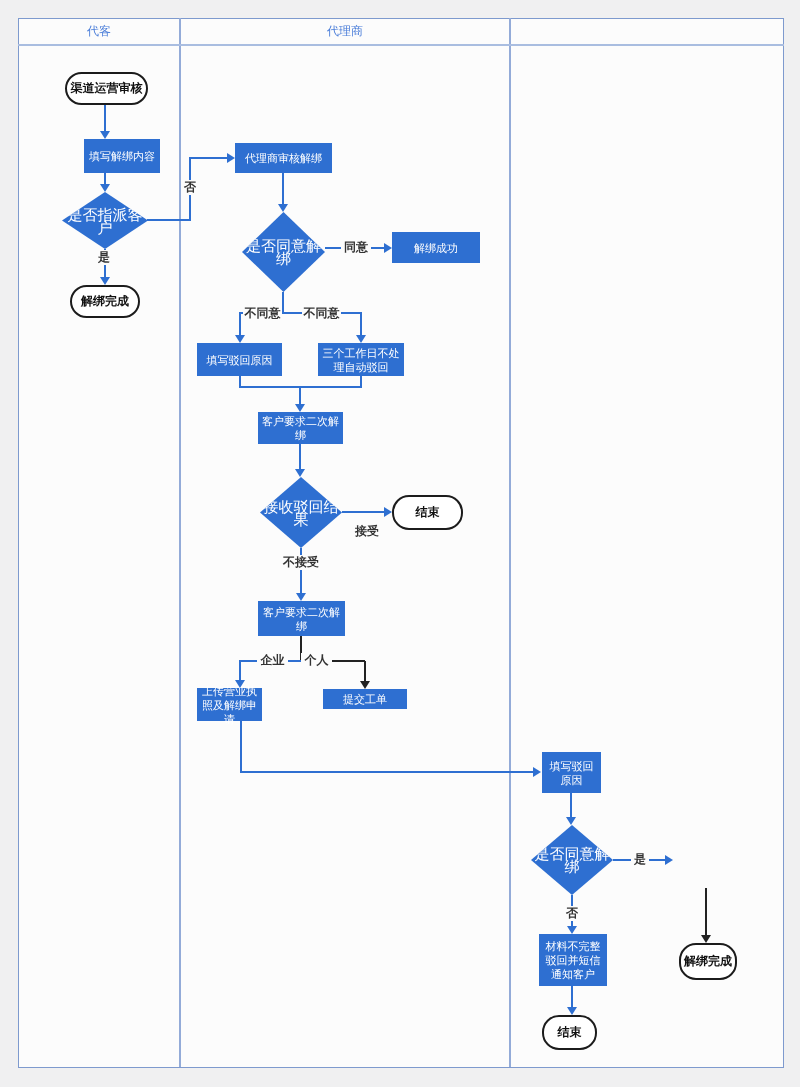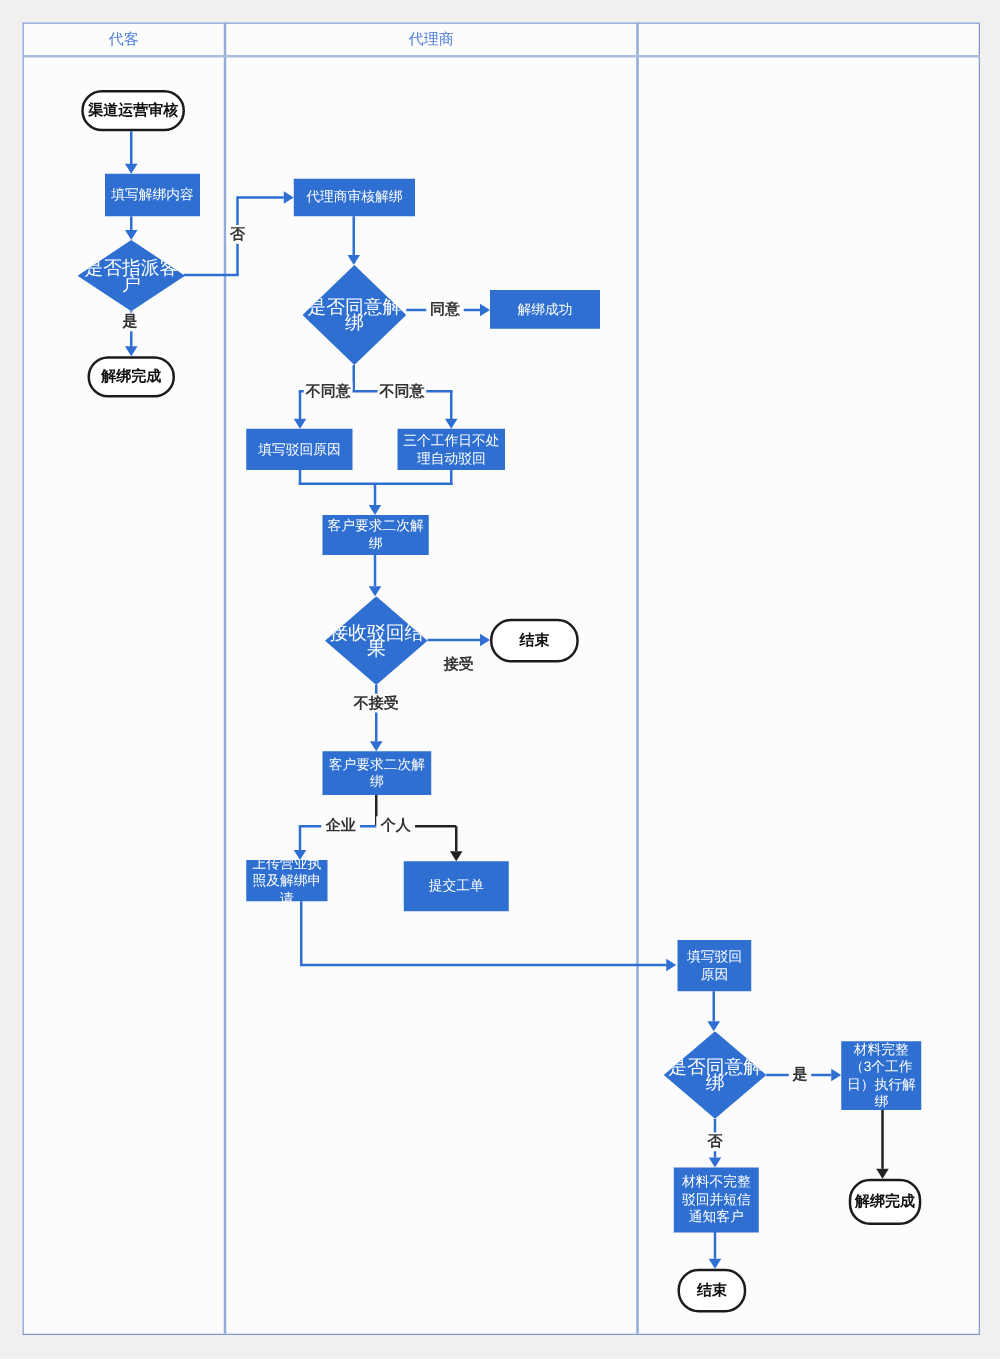--- a/index.html
+++ b/index.html
@@ -60,25 +60,24 @@
   <div class="box" style="left:235px;top:143px;width:97px;height:30px">代理商审核解绑</div>
   <div class="dia" style="left:242px;top:212px;width:83px;height:80px">是否同意解绑</div>
   <div class="box" style="left:392px;top:232px;width:88px;height:31px">解绑成功</div>
   <div class="box" style="left:197px;top:343px;width:85px;height:33px">填写驳回原因</div>
   <div class="box" style="left:318px;top:343px;width:86px;height:33px">三个工作日不处理自动驳回</div>
   <div class="box" style="left:258px;top:412px;width:85px;height:32px">客户要求二次解绑</div>
   <div class="dia" style="left:260px;top:477px;width:82px;height:71px">接收驳回结果</div>
   <div class="term" style="left:392px;top:495px;width:71px;height:35px">结束</div>
   <div class="box" style="left:258px;top:601px;width:87px;height:35px">客户要求二次解绑</div>
   <div class="box" style="left:197px;top:688px;width:65px;height:33px">上传营业执照及解绑申请</div>
-  <div class="box" style="left:323px;top:689px;width:84px;height:40px">提交工单</div>
+  <div class="box" style="left:323px;top:689px;width:84px;height:20px">提交工单</div>
 
   <div class="box" style="left:542px;top:752px;width:59px;height:41px">填写驳回原因</div>
   <div class="dia" style="left:531px;top:825px;width:82px;height:70px">是否同意解绑</div>
-  <div class="box" style="left:673px;top:833px;width:64px;height:55px">材料完整（3个工作日）执行解绑</div>
   <div class="box" style="left:539px;top:934px;width:68px;height:52px">材料不完整驳回并短信通知客户</div>
   <div class="term" style="left:679px;top:943px;width:58px;height:37px">解绑完成</div>
   <div class="term" style="left:542px;top:1015px;width:55px;height:35px">结束</div>
 
   <div class="v" style="left:104px;top:105px;height:27px"></div>
   <div class="ad" style="left:100px;top:131px"></div>
 
   <div class="v" style="left:104px;top:173px;height:12px"></div>
   <div class="ad" style="left:100px;top:184px"></div>
 

